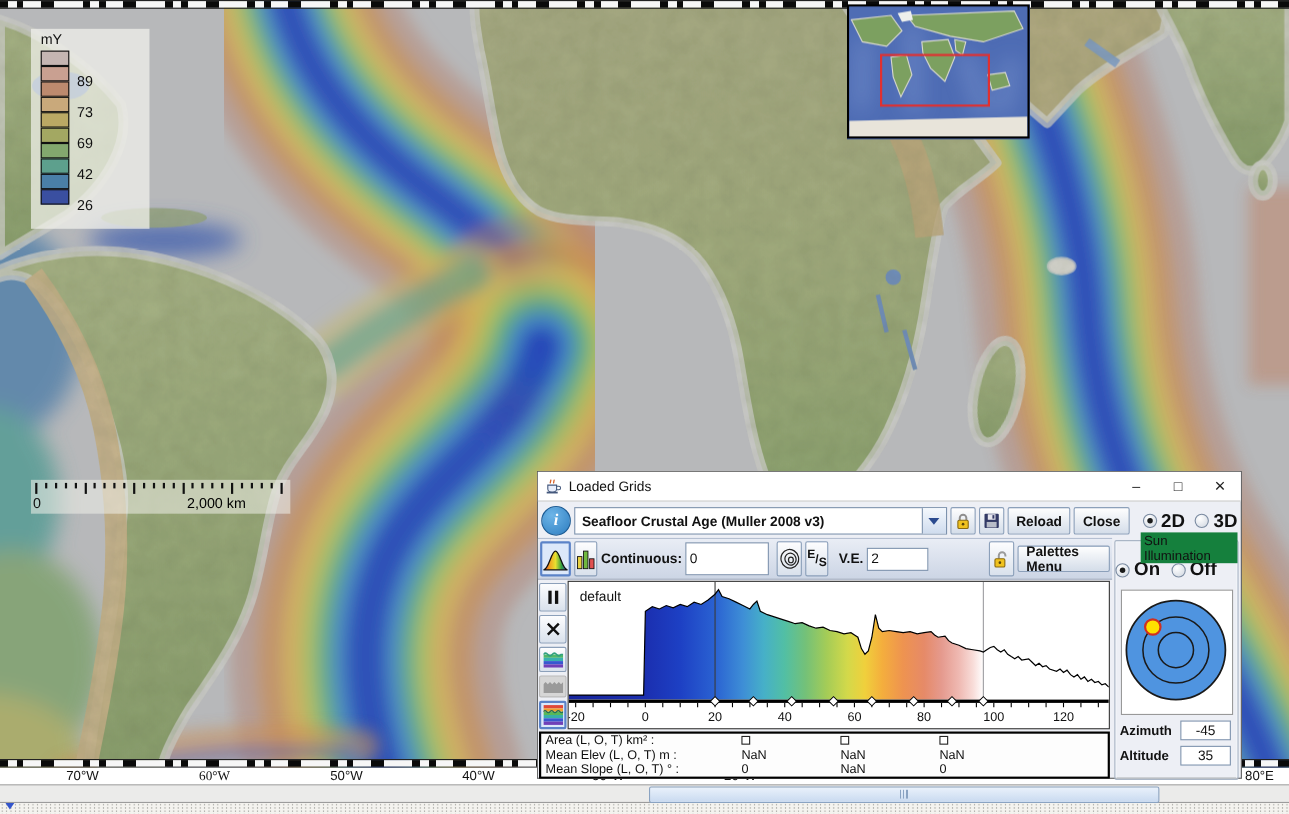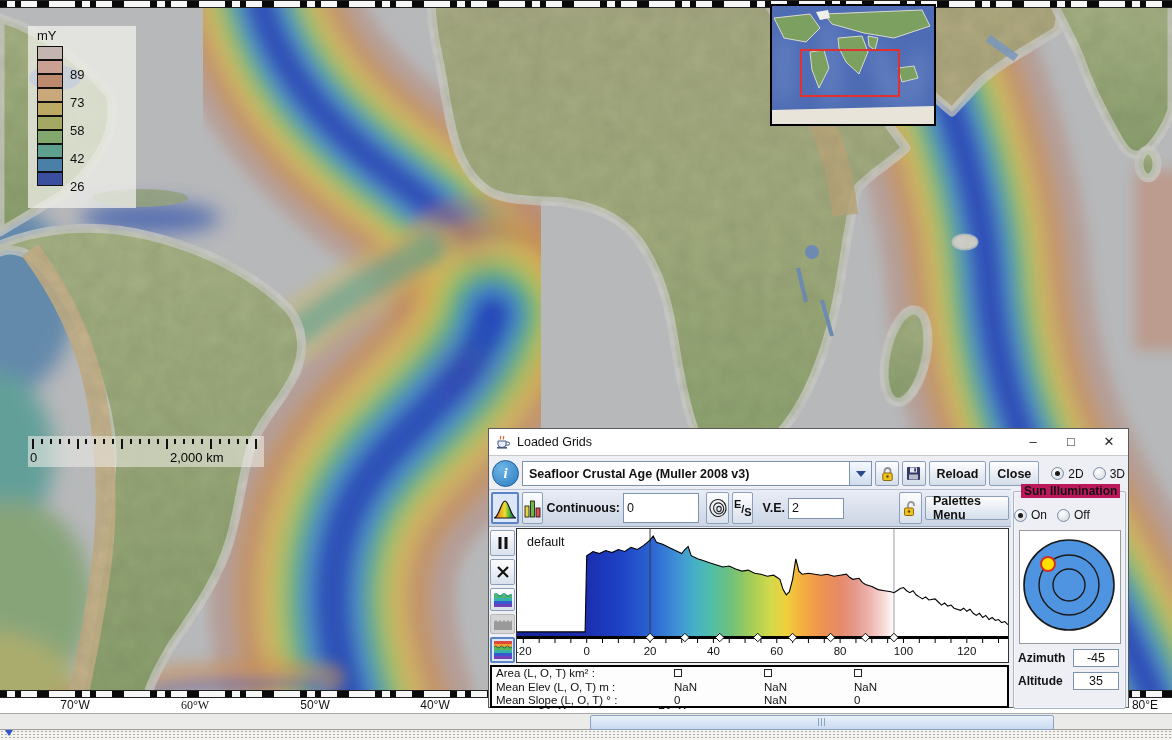--- a/index.html
+++ b/index.html
@@ -58,21 +58,21 @@
     color:#fff;font:bold italic 15px "Liberation Serif",serif;text-align:center;line-height:24px;}
   .combo{width:372px;height:25px;background:#fff;border:1px solid #7d92ad;display:flex;align-items:center;box-sizing:border-box;}
   .combo .cv{flex:1;padding-left:6px;font-weight:bold;font-size:12.5px;white-space:nowrap;overflow:hidden;}
   .combo .arrow{width:21px;height:100%;border-left:1px solid #7d92ad;
     background:linear-gradient(#f4f8fd,#cfdcee);display:flex;align-items:center;justify-content:center;}
   .combo .arrow i{width:0;height:0;border-left:5px solid transparent;border-right:5px solid transparent;border-top:6px solid #2a4a8f;}
   .sqbtn{height:25px;border:1px solid #8ca0ba;background:linear-gradient(#fefefe,#d4dde9);
     display:flex;align-items:center;justify-content:center;box-sizing:border-box;border-radius:2px;}
   .btn{height:25px;border:1px solid #8ca0ba;background:linear-gradient(#fefefe,#d4dde9);
     font-weight:bold;font-size:12.5px;padding:0 7px;border-radius:2px;display:flex;align-items:center;box-sizing:border-box;}
-  .radio{display:flex;align-items:center;gap:4px;font-weight:normal;font-size:12px;}
+  .radio{display:flex;align-items:center;gap:4px;font-weight:bold;font-size:17px;}
   .rdot{width:13px;height:13px;border-radius:50%;background:radial-gradient(circle at 35% 30%,#fff,#cfd6e0);
     border:1px solid #7a8aa0;box-sizing:border-box;position:relative;}
   .radio.sel .rdot::after{content:"";position:absolute;left:3px;top:3px;width:5px;height:5px;border-radius:50%;background:#1a1a1a;}
   #dlg-body{display:flex;height:219px;}
   #leftcol{width:522px;position:relative;}
   .toolrow{height:38px;background:linear-gradient(#e9edf5,#ccd5e5);border-top:1px solid #b6c0d2;
     border-bottom:1px solid #9aa6ba;display:flex;align-items:center;padding:0 2px;gap:3px;box-sizing:border-box;}
   .toolbtn{width:30px;height:32px;border:1px solid #8ca0ba;background:linear-gradient(#fdfdfe,#d9e1ec);
     display:flex;align-items:center;justify-content:center;box-sizing:border-box;border-radius:2px;}
   .toolbtn.sel{border:2px solid #5b83c8;background:#dce8fa;}
@@ -88,21 +88,21 @@
   #stats{position:absolute;left:1px;top:176px;width:519px;height:43px;background:#fdfdfd;
     border:2px solid #000;box-sizing:border-box;padding-top:0px;}
   #stats .srow{position:relative;height:13.5px;font-size:11.5px;}
   #stats .slabel{position:absolute;left:4px;top:0;}
   #stats .sval{position:absolute;top:0;}
   #stats .cbx{position:absolute;top:2px;width:8px;height:8px;border:1px solid #222;background:#fff;box-sizing:border-box;}
   
   #suncol{width:117px;padding:0px 2px 0 2px;box-sizing:border-box;}
   #sungroup{border:1px solid #aab6c6;border-radius:2px;height:216px;margin-top:2px;position:relative;
     box-shadow:inset 0 0 0 1px #f4f7fb;}
-  #sungroup .gt{position:absolute;left:7px;top:-8px;background:#be185d;padding:0 3px;font-weight:bold;font-size:12px;}
+  #sungroup .gt{position:absolute;left:23px;top:-8px;background:#15803d;padding:0 3px;font-weight:normal;font-size:12px;}
   #sunradios{display:flex;gap:10px;margin-top:16px;}
   #dialbox{margin:8px auto 0 auto;width:100px;height:112px;background:#fff;border:1px solid #999;position:relative;}
   .sunrow{display:flex;align-items:center;margin:5px 2px 0 4px;gap:3px;}
   .sunrow .slab{font-weight:bold;font-size:12px;width:52px;}
   .sunrow input{width:46px;height:18px;text-align:center;}
 </style>
 </head>
 <body>
 
 <div id="map">
@@ -227,21 +227,21 @@
         <div class="sw" style="top: 48px; background: rgb(189, 138, 110);"></div>
         <div class="sw" style="top: 62px; background: rgb(201, 169, 123);"></div>
         <div class="sw" style="top: 76px; background: rgb(187, 169, 100);"></div>
         <div class="sw" style="top: 90px; background: rgb(163, 168, 98);"></div>
         <div class="sw" style="top: 104px; background: rgb(131, 168, 110);"></div>
         <div class="sw" style="top: 118px; background: rgb(93, 160, 141);"></div>
         <div class="sw" style="top: 132px; background: rgb(74, 127, 168);"></div>
         <div class="sw" style="top: 146px; background: rgb(58, 79, 160);"></div>
         <div class="lb" style="top: 48px;">89</div>
         <div class="lb" style="top: 76px;">73</div>
-        <div class="lb" style="top: 104px;">58</div>
+        <div class="lb" style="top: 104px;">69</div>
         <div class="lb" style="top: 132px;">42</div>
         <div class="lb" style="top: 160px;">26</div>
       </div>
   </div>
 
   <div id="scalebar">
     <div id="scaleticks">
         <div class="tick" style="left: 4px; height: 10px;"></div>
         <div class="tick" style="left: 12.9px; height: 5px;"></div>
         <div class="tick" style="left: 21.8px; height: 5px;"></div>

